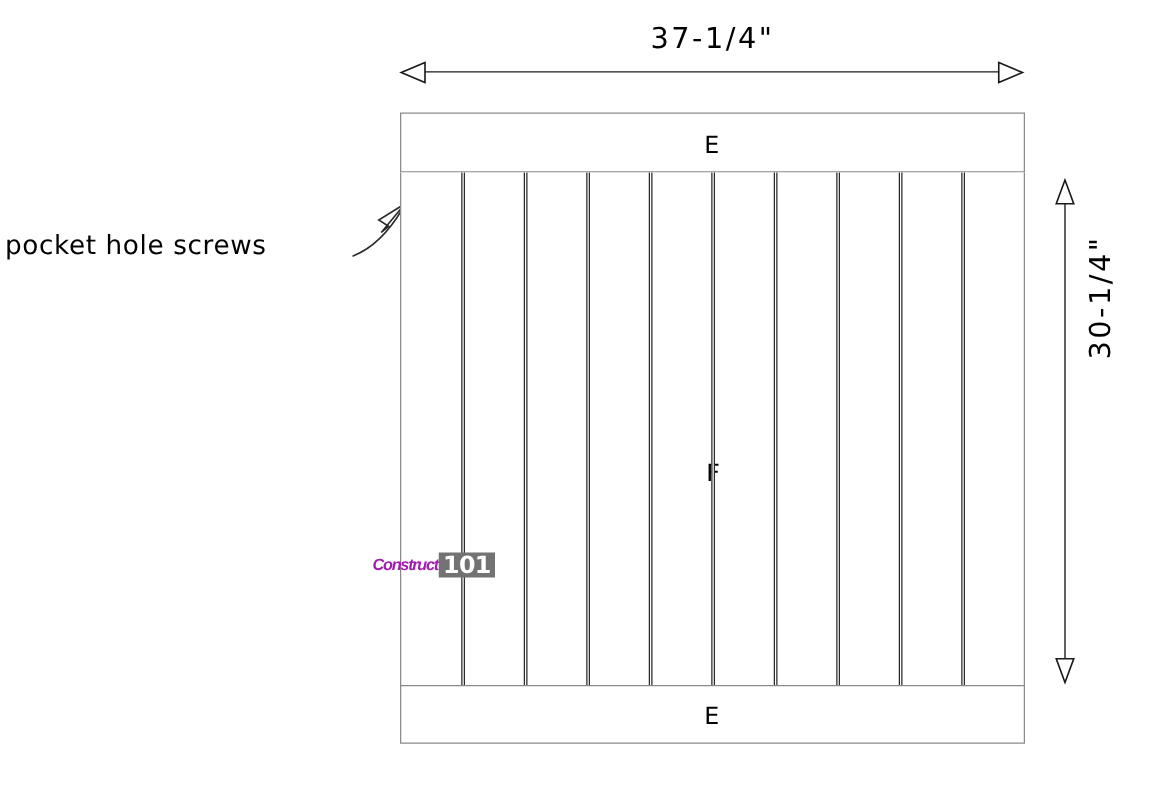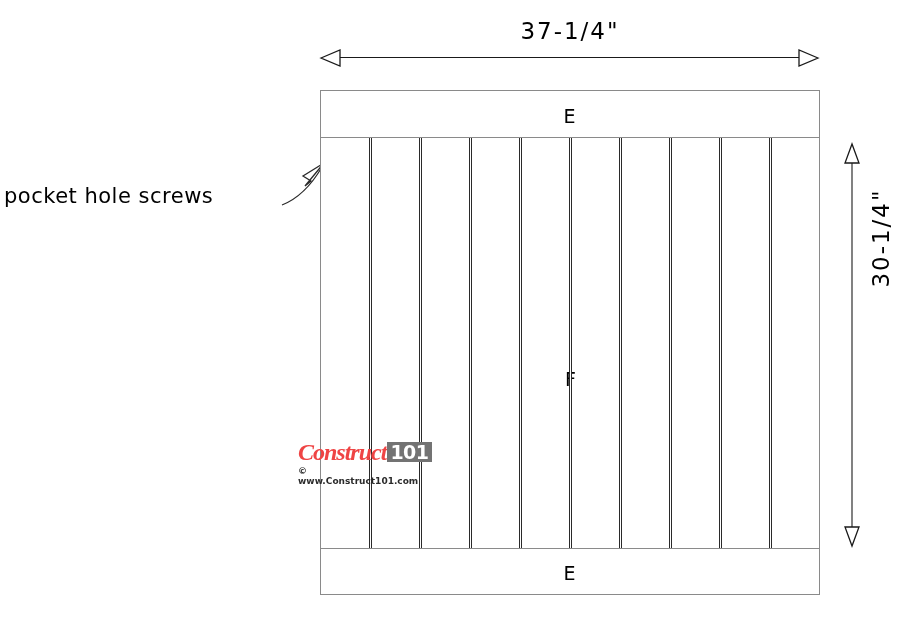--- a/index.html
+++ b/index.html
@@ -61,22 +61,22 @@
   .callout-text{
     position:absolute;left:4px;top:184px;
     font-family:"DejaVu Sans", sans-serif;font-size:21px;color:#000;
     letter-spacing:0.5px;white-space:nowrap;
   }
 
   
   .watermark{position:absolute;left:298px;top:441px;width:122px;}
   .wm-row{display:flex;align-items:center;height:22px;}
   .wm-construct{
-    font-family:Liberation Serif, serif;font-weight:bold;font-size:24px;
-    color:#ef4444;letter-spacing:-1px;line-height:20px;
+    font-family:Liberation Sans, sans-serif;font-weight:bold;font-size:13px;
+    color:#a21caf;letter-spacing:-1px;line-height:20px;
     font-style:italic;
   }
   .wm-101{
     background:#737373;color:#ffffff;font-weight:bold;font-size:19px;
     font-family:"DejaVu Sans", sans-serif;padding:0px 3px;margin-left:1px;
     line-height:20px;letter-spacing:-0.5px;
   }
   .wm-url{
     font-family:"DejaVu Sans", sans-serif;font-weight:bold;font-size:9px;
     color:#2b2b2b;letter-spacing:0px;margin-top:3px;
@@ -213,16 +213,15 @@
 
   </div>
 
   <div class="callout-text">pocket hole screws</div>
 
   <div class="watermark">
     <div class="wm-row">
       <span class="wm-construct">Construct</span>
       <span class="wm-101">101</span>
     </div>
-    <div class="wm-url">© www.Construct101.com</div>
   </div>
 
 </div>
 
 </body></html>

